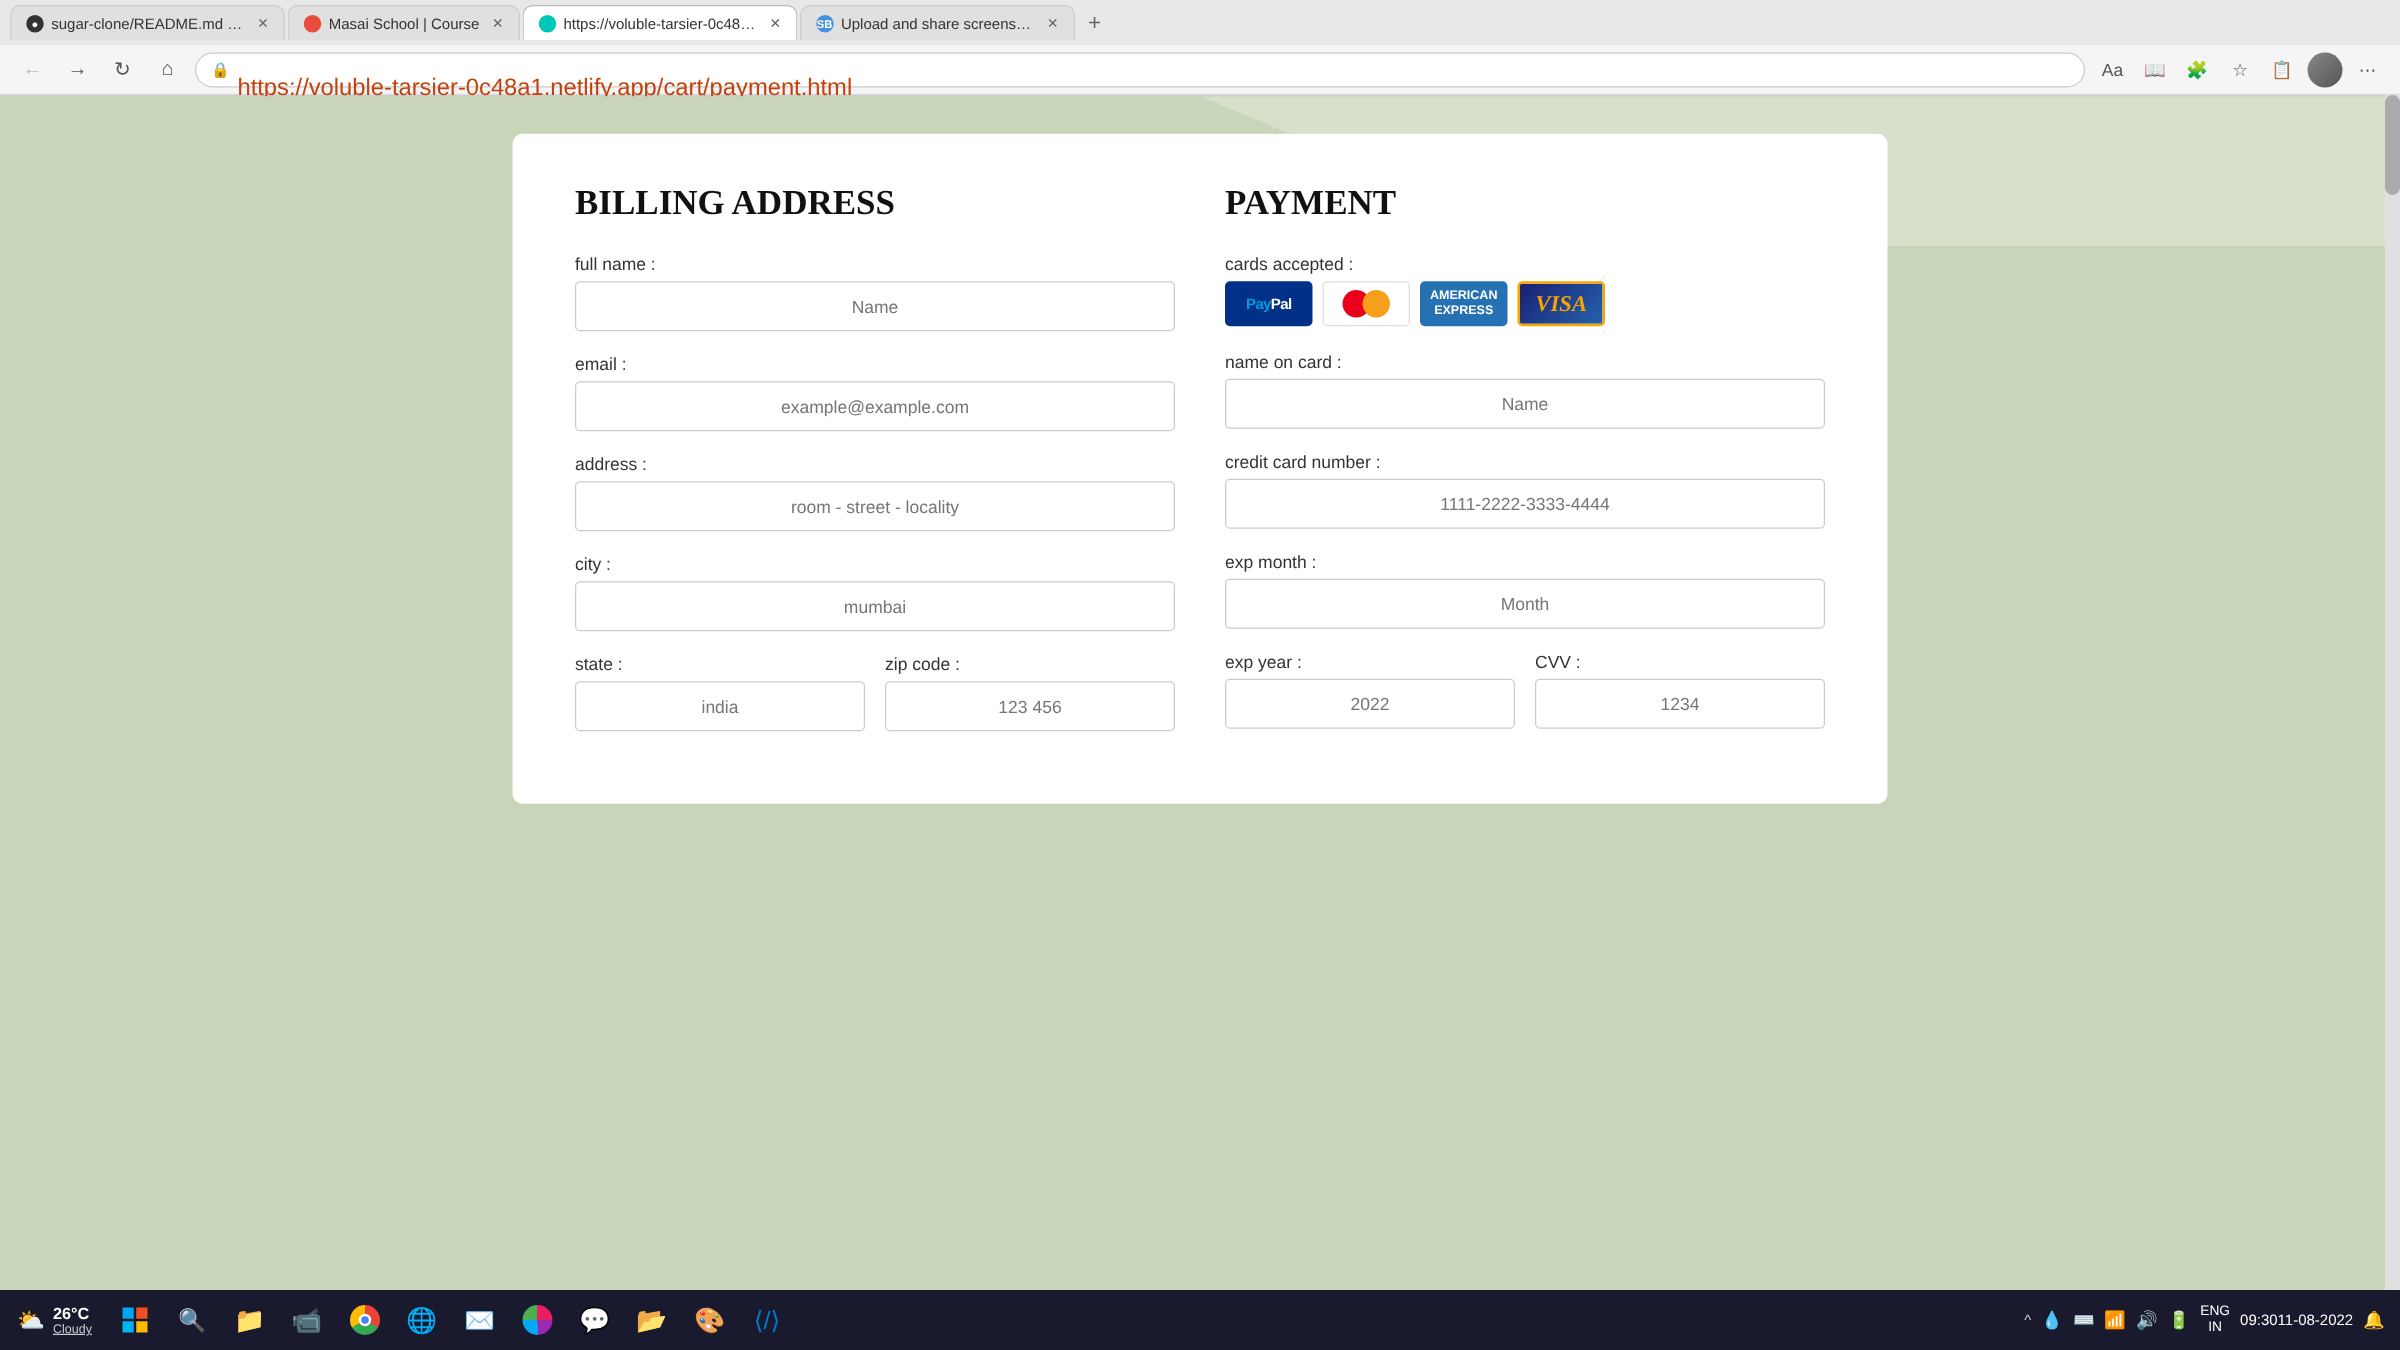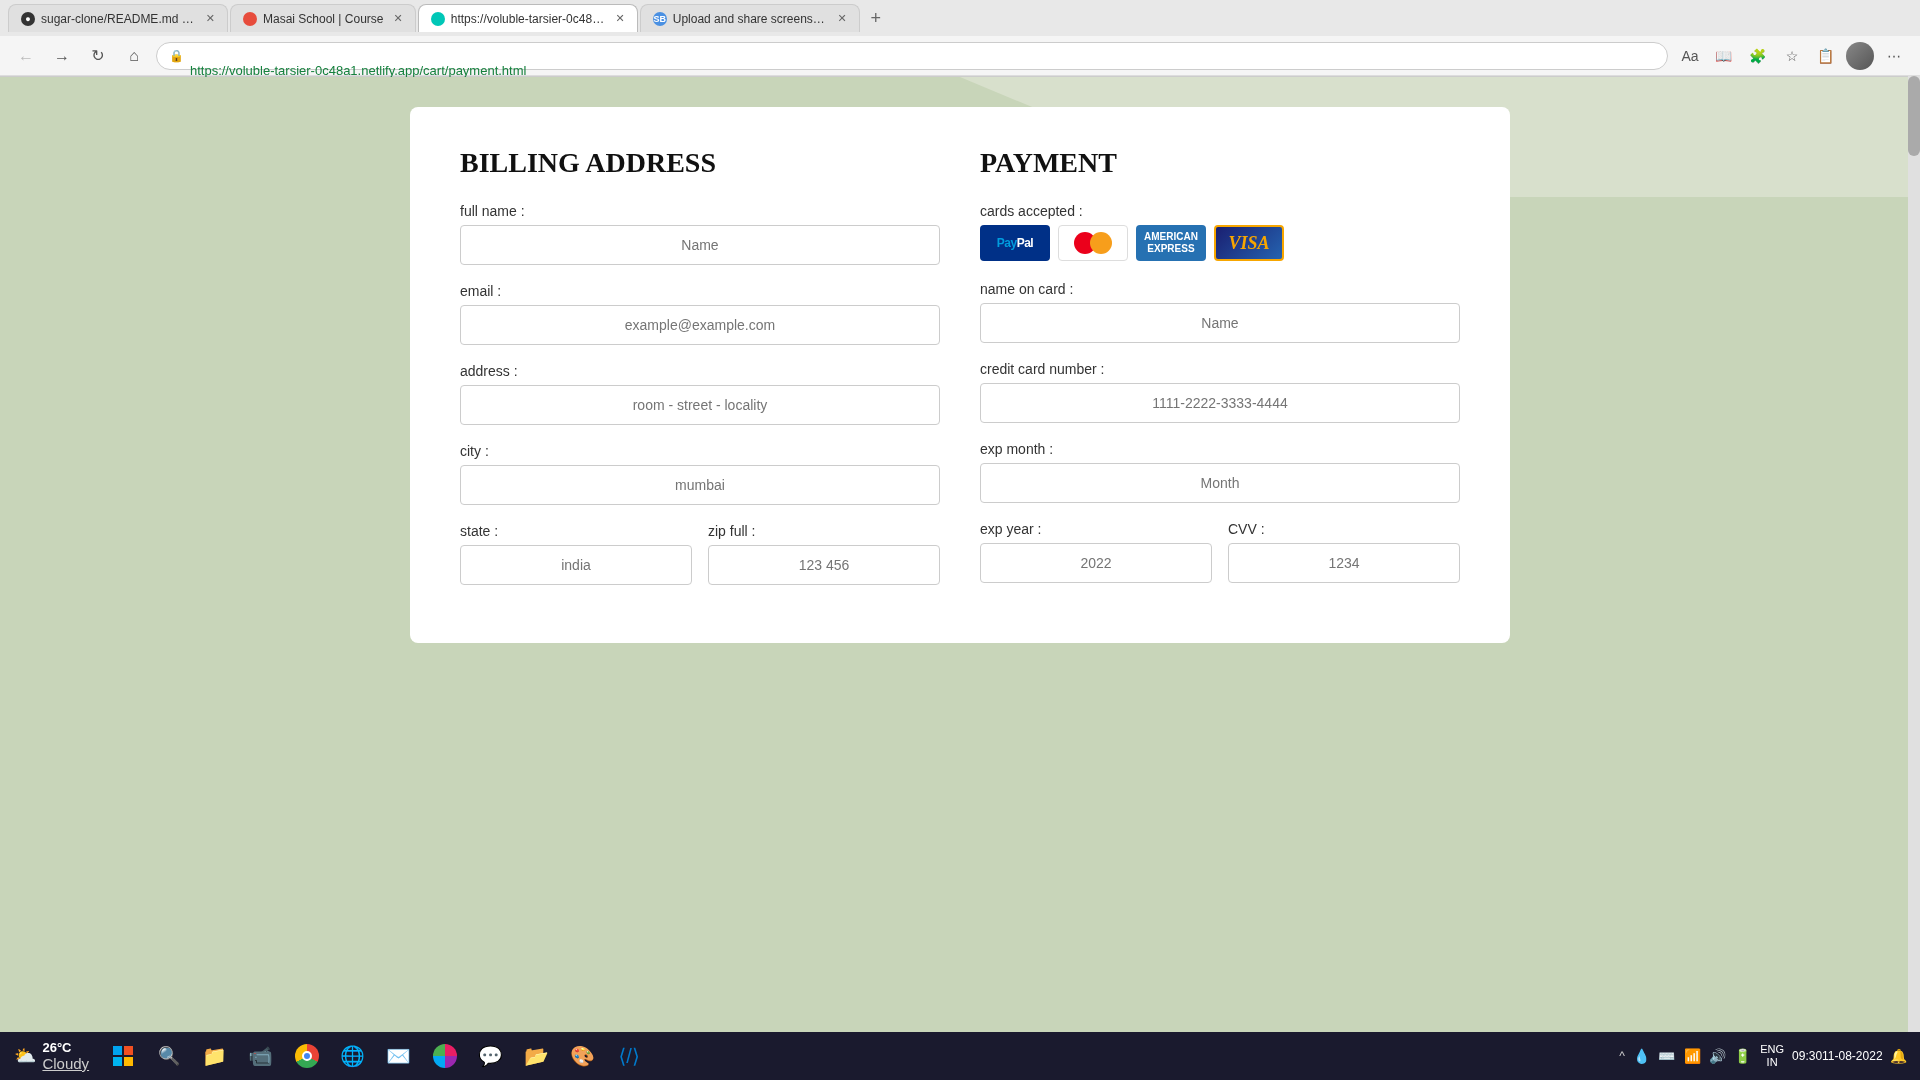--- a/index.html
+++ b/index.html
@@ -350,21 +350,21 @@
     </div>
     <div class="tab-new">+</div>
   </div>
   <div class="nav-bar">
     <div class="nav-btn disabled">←</div>
     <div class="nav-btn">→</div>
     <div class="nav-btn">↻</div>
     <div class="nav-btn">⌂</div>
     <div class="address-bar">
       <span style="margin-right:6px; color:#666; font-size:12px;">🔒</span>
-      <span style="font-size:13px;color:#15803d;margin-top:30px;">https://voluble-tarsier-0c48a1.netlify.app/cart/payment.html</span>
+      <span style="font-size:19px;color:#c2410c;margin-top:30px;">https://voluble-tarsier-0c48a1.netlify.app/cart/payment.html</span>
     </div>
     <div class="nav-right">
       <div class="nav-icon">Aa</div>
       <div class="nav-icon">📖</div>
       <div class="nav-icon">🧩</div>
       <div class="nav-icon">☆</div>
       <div class="nav-icon">📋</div>
       <div class="profile-icon" style="background: linear-gradient(135deg, #888, #555);"></div>
       <div class="nav-icon">⋯</div>
     </div>
@@ -397,21 +397,21 @@
           <label class="field-label">city :</label>
           <input class="form-input" type="text" placeholder="mumbai" style="">
         </div>
 
         <div class="two-col-fields">
           <div class="field-group">
             <label class="field-label">state :</label>
             <input class="form-input" type="text" placeholder="india" style="">
           </div>
           <div class="field-group">
-            <label class="field-label">zip full :</label>
+            <label class="field-label">zip code :</label>
             <input class="form-input" type="text" placeholder="123 456" style="">
           </div>
         </div>
       </div>
 
       <div>
         <h2 class="section-title">PAYMENT</h2>
 
         <div class="field-group">
           <label class="field-label">cards accepted :</label>
@@ -471,21 +471,21 @@
 <div class="scrollbar-hint">
   <div class="scrollbar-thumb"></div>
 </div>
 
 <div class="taskbar">
 
   <div class="weather-widget">
     <span style="font-size:18px;">⛅</span>
     <div>
       <div style="font-size:13px; font-weight:bold;">26°C</div>
-      <div style="font-size:15px; color:#ccc;text-decoration:underline;">Cloudy</div>
+      <div style="font-size:10px; color:#ccc;text-decoration:underline;">Cloudy</div>
     </div>
   </div>
 
   <div class="taskbar-item" style="margin-left:8px;">
     <div style="display:grid; grid-template-columns:1fr 1fr; gap:2px; width:20px; height:20px;">
       <div style="background:#00a4ef;"></div>
       <div style="background:#f25022;"></div>
       <div style="background:#00b4f0;"></div>
       <div style="background:#ffb900;"></div>
     </div>

